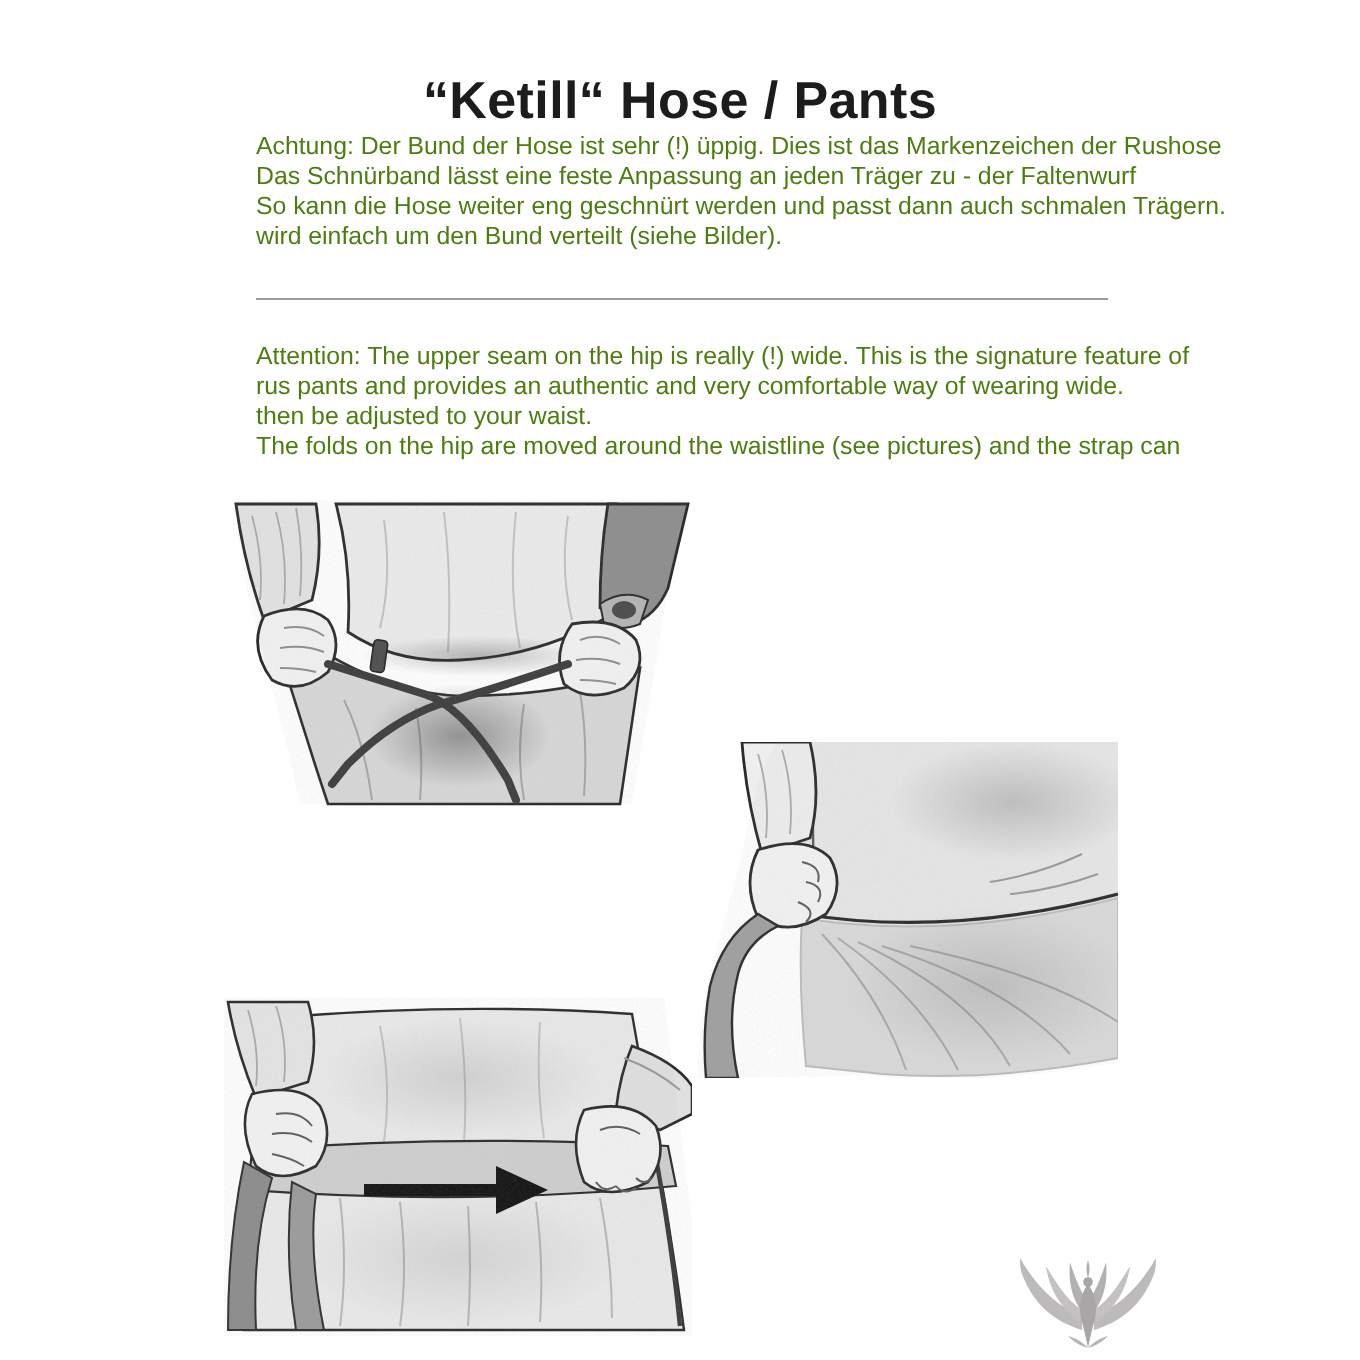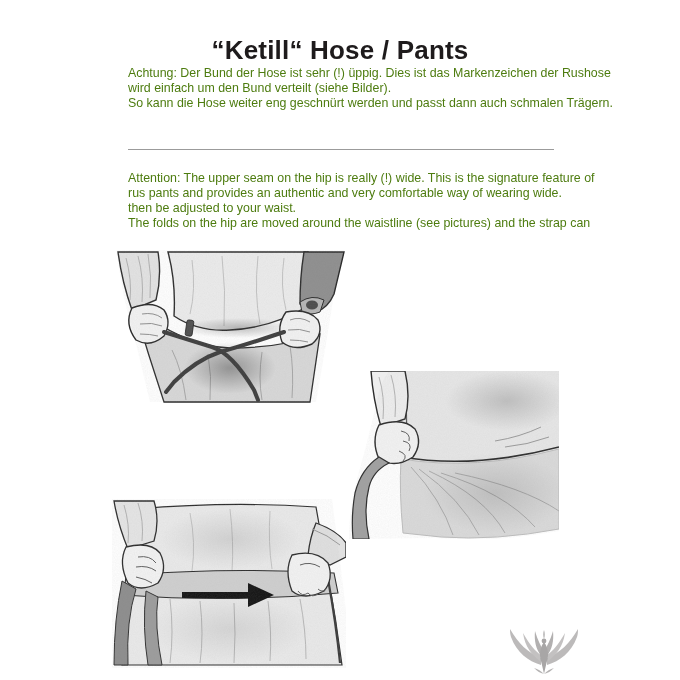--- a/index.html
+++ b/index.html
@@ -29,22 +29,23 @@
 </style>
 </head>
 <body>
 
 <div id="page">
 
   <h1 class="title">“Ketill“ Hose / Pants</h1>
 
   <section class="para de">
     <div class="ln">Achtung: Der Bund der Hose ist sehr (!) üppig. Dies ist das Markenzeichen der Rushose</div>
+    <div class="ln">Das Schnürband lässt eine feste Anpassung an jeden Träger zu - der Faltenwurf</div>
+    <div class="ln">So kann die Hose weiter eng geschnürt werden und passt dann auch schmalen Trägern.</div>
     <div class="ln">wird einfach um den Bund verteilt (siehe Bilder).</div>
-    <div class="ln">So kann die Hose weiter eng geschnürt werden und passt dann auch schmalen Trägern.</div>
   </section>
 
   <div class="divider"></div>
 
   <section class="para en">
     <div class="ln">Attention: The upper seam on the hip is really (!) wide. This is the signature feature of</div>
     <div class="ln">rus pants and provides an authentic and very comfortable way of wearing wide.</div>
     <div class="ln">then be adjusted to your waist.</div>
     <div class="ln">The folds on the hip are moved around the waistline (see pictures) and the strap can</div>
   </section>

